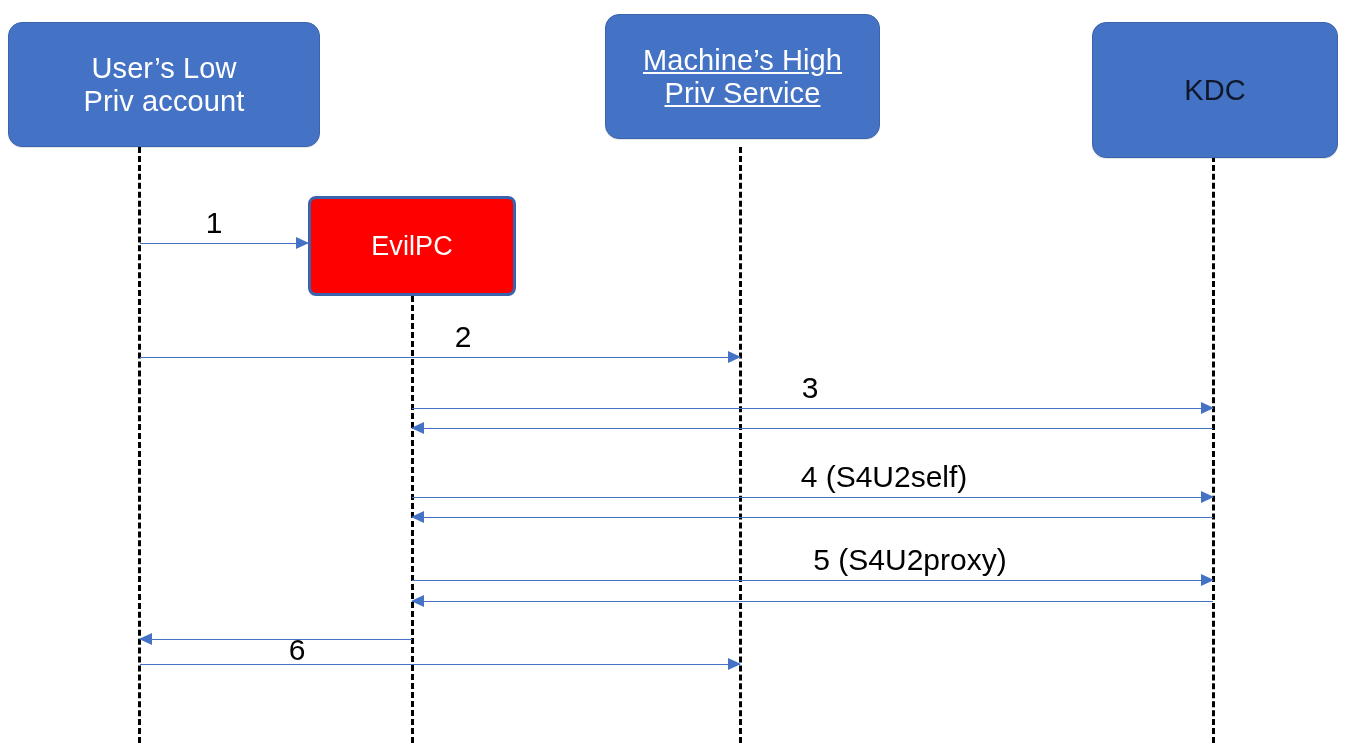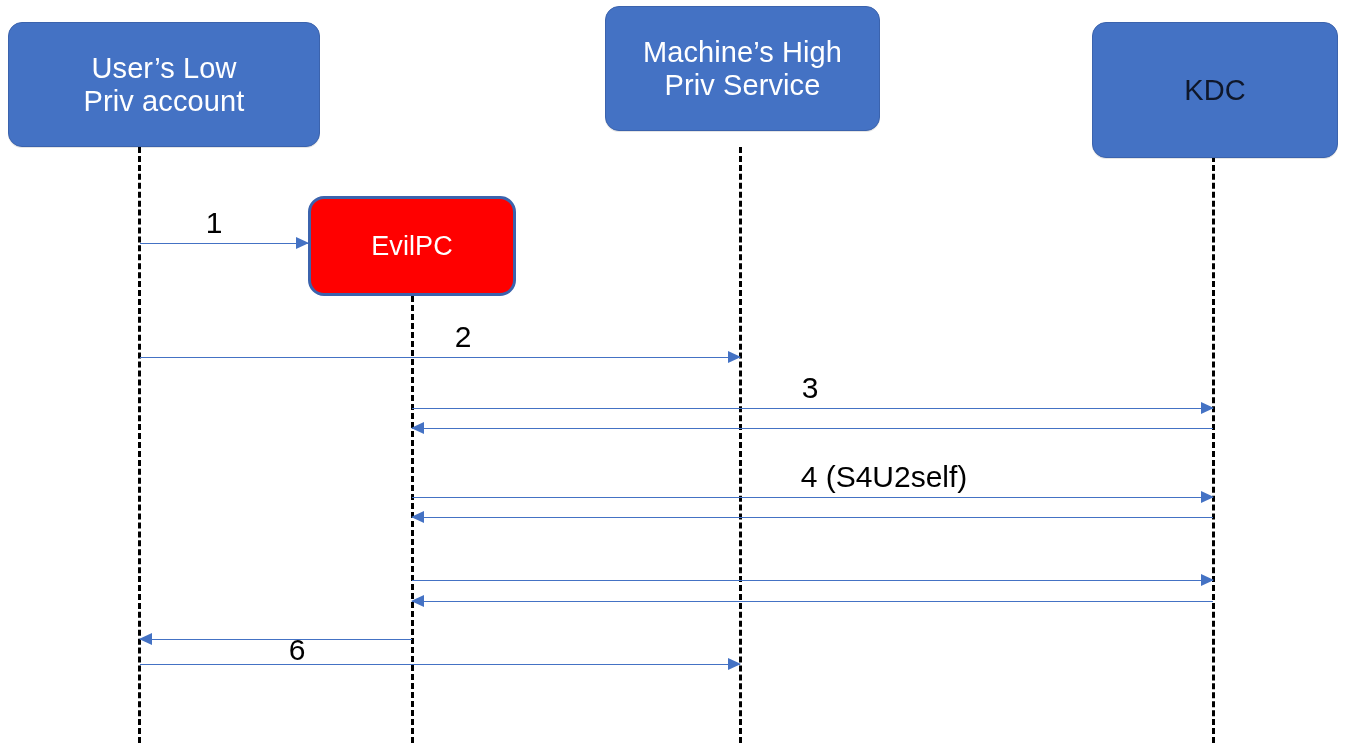--- a/index.html
+++ b/index.html
@@ -24,21 +24,21 @@
   }
   .node.actor{
     background:#4472C4;
     border:1.5px solid #3b63ad;
     font-size:29px;
     box-shadow:0 1px 0 rgba(0,0,0,.10);
   }
   .node.evil{
     background:#FF0000;
     border:3px solid #3b63ad;
-    border-radius:16px;
+    border-radius:8px;
     font-size:27px;
   }
 
   
   .lifeline{
     position:absolute;
     width:0;
     border-left:3px dashed #000000;
   }
 
@@ -99,32 +99,33 @@
     </div>
     <div class="msglabel" style="left: 884px; top: 492px; color: rgb(0, 0, 0);">4 (S4U2self)</div>
     <div class="msg left" style="left: 412px; top: 517px; width: 801px;">
       <div class="line" style="border-top-color: rgb(68, 114, 196);"></div>
       <div class="head" style="border-right-color: rgb(68, 114, 196);"></div>
     </div>
     <div class="msg right" style="left: 412px; top: 580px; width: 801px;">
       <div class="line" style="border-top-color: rgb(68, 114, 196);"></div>
       <div class="head" style="border-left-color: rgb(68, 114, 196);"></div>
     </div>
+    <div class="msglabel" style="left: 910px; top: 575px; color: rgb(0, 0, 0);">5 (S4U2proxy)</div>
     <div class="msg left" style="left: 412px; top: 601px; width: 801px;">
       <div class="line" style="border-top-color: rgb(68, 114, 196);"></div>
       <div class="head" style="border-right-color: rgb(68, 114, 196);"></div>
     </div>
     <div class="msg left" style="left: 140px; top: 639px; width: 272px;">
       <div class="line" style="border-top-color: rgb(68, 114, 196);"></div>
       <div class="head" style="border-right-color: rgb(68, 114, 196);"></div>
     </div>
     <div class="msglabel" style="left: 297px; top: 665px; color: rgb(0, 0, 0);">6</div>
     <div class="msg right" style="left: 140px; top: 664px; width: 600px;">
       <div class="line" style="border-top-color: rgb(68, 114, 196);"></div>
       <div class="head" style="border-left-color: rgb(68, 114, 196);"></div>
     </div>
     <div class="node actor" style="left: 8px; top: 22px; width: 312px; height: 125px; background: rgb(68, 114, 196); border-color: rgb(59, 99, 173); color: rgb(255, 255, 255);"><span>User’s Low
 Priv account</span></div>
     <div class="node evil" style="left: 308px; top: 196px; width: 208px; height: 100px; background: rgb(255, 0, 0); border-color: rgb(59, 99, 173); color: rgb(255, 255, 255);"><span>EvilPC</span></div>
-    <div class="node actor" style="left: 605px; top: 6px; width: 275px; height: 125px; background: rgb(68, 114, 196); border-color: rgb(59, 99, 173); color: rgb(255, 255, 255);"><span>Machine’s High
+    <div class="node actor" style="left: 605px; top: 14px; width: 275px; height: 125px; background: rgb(68, 114, 196); border-color: rgb(59, 99, 173); color: rgb(255, 255, 255); text-decoration: underline;"><span>Machine’s High
 Priv Service</span></div>
     <div class="node actor" style="left: 1092px; top: 22px; width: 246px; height: 136px; background: rgb(68, 114, 196); border-color: rgb(59, 99, 173); color: #0f172a; justify-content: center;"><span>KDC</span></div>
   </div>
 
 </body></html>

